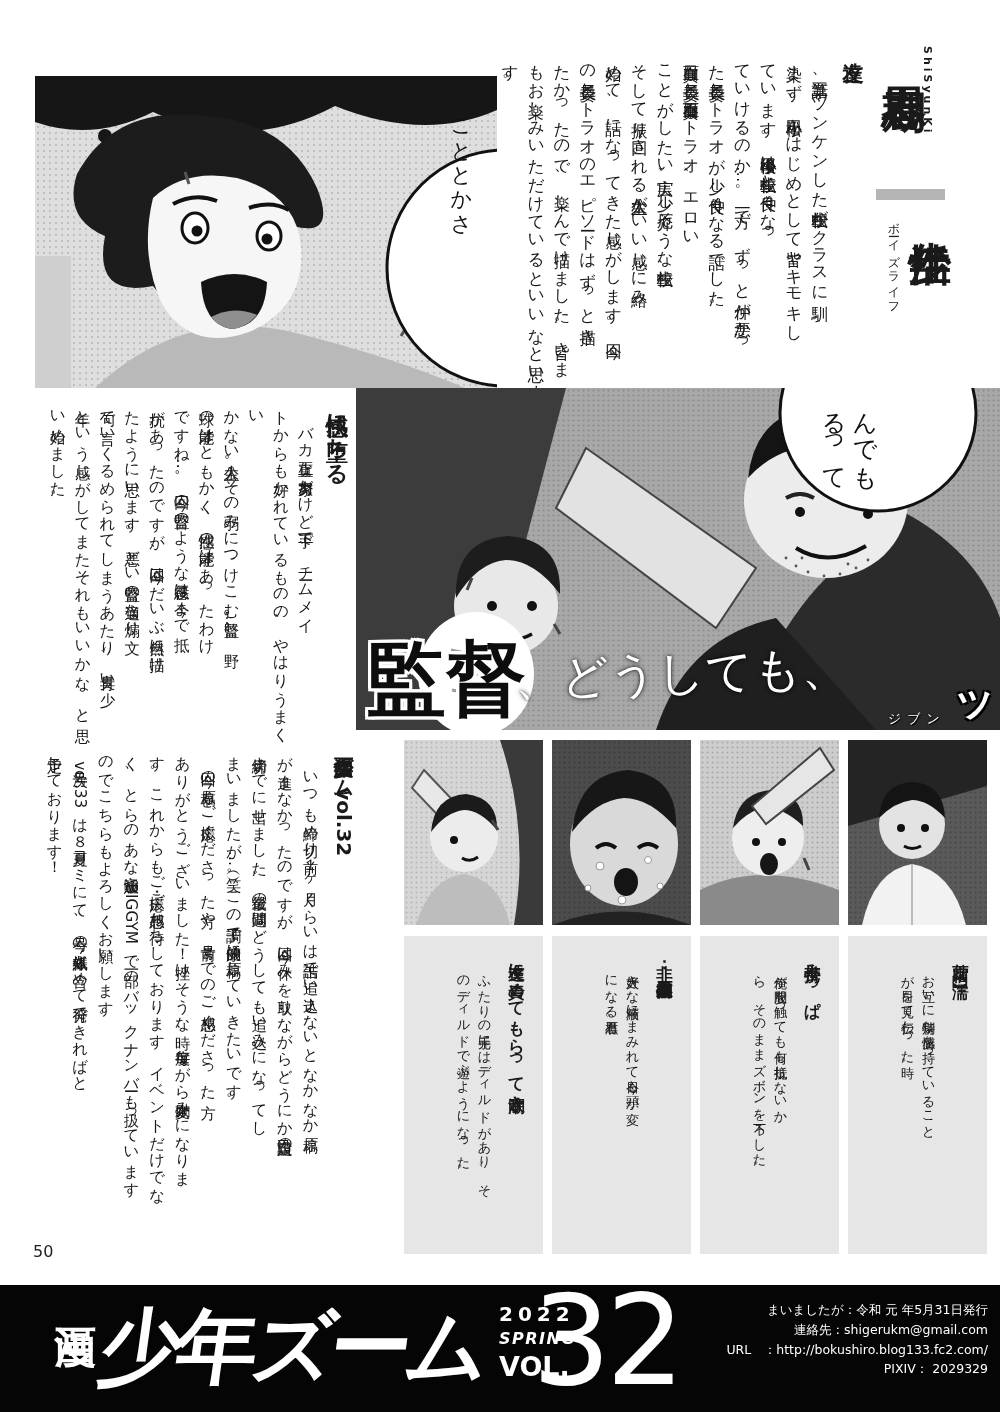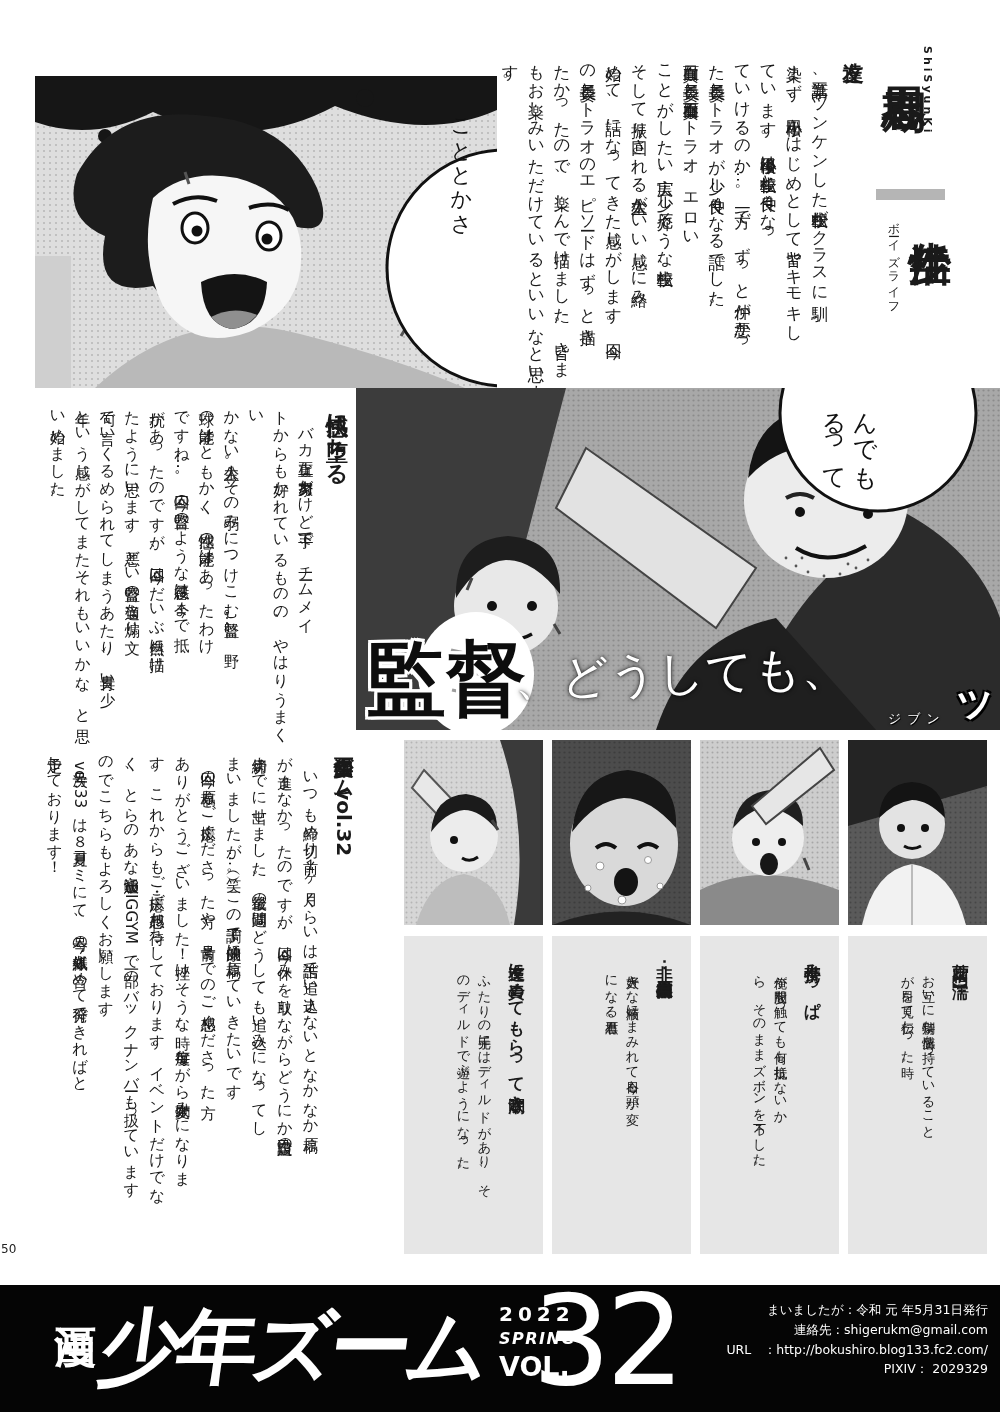--- a/index.html
+++ b/index.html
@@ -54,21 +54,21 @@
 
   
   .thumbs{left:403px;top:740px;width:584px;display:flex;flex-direction:row-reverse;gap:9px;}
   .tcell{width:139px;display:flex;flex-direction:column;}
   .tcell svg{width:139px;height:185px;display:block;}
   .cap{margin-top:11px;height:318px;background:#e6e6e6;box-sizing:border-box;
     padding:16px 14px;writing-mode:vertical-rl;text-orientation:mixed;}
   .cap .ct{font-size:16.5px;font-weight:900;line-height:26px;}
   .cap .cb{font-size:13.2px;line-height:21px;padding-top:14px;margin-block-start:8px;}
 
-  .pagenum{left:1px;top:1242px;font-size:12px;color:#222;}
+  .pagenum{left:1px;top:1242px;font-size:16px;color:#222;padding-left:32px;}
 
   
   .banner{left:0;top:1285px;width:1000px;height:127px;background:#050505;color:#fff;}
   .lg-manga{left:52px;top:8px;font-size:42px;font-weight:900;line-height:1.1;letter-spacing:2px;}
   .lg-main{left:100px;top:8px;font-size:82px;font-weight:900;letter-spacing:-6px;
     transform:skewX(-8deg);white-space:nowrap;}
   .lg-stack{left:499px;top:16px;width:70px;text-align:center;font-weight:700;}
   .lg-year{font-size:20px;letter-spacing:5px;line-height:26px;}
   .lg-season{font-size:16px;letter-spacing:1.5px;line-height:23px;font-style:italic;}
   .lg-vol{font-size:27px;letter-spacing:0;line-height:34px;}

